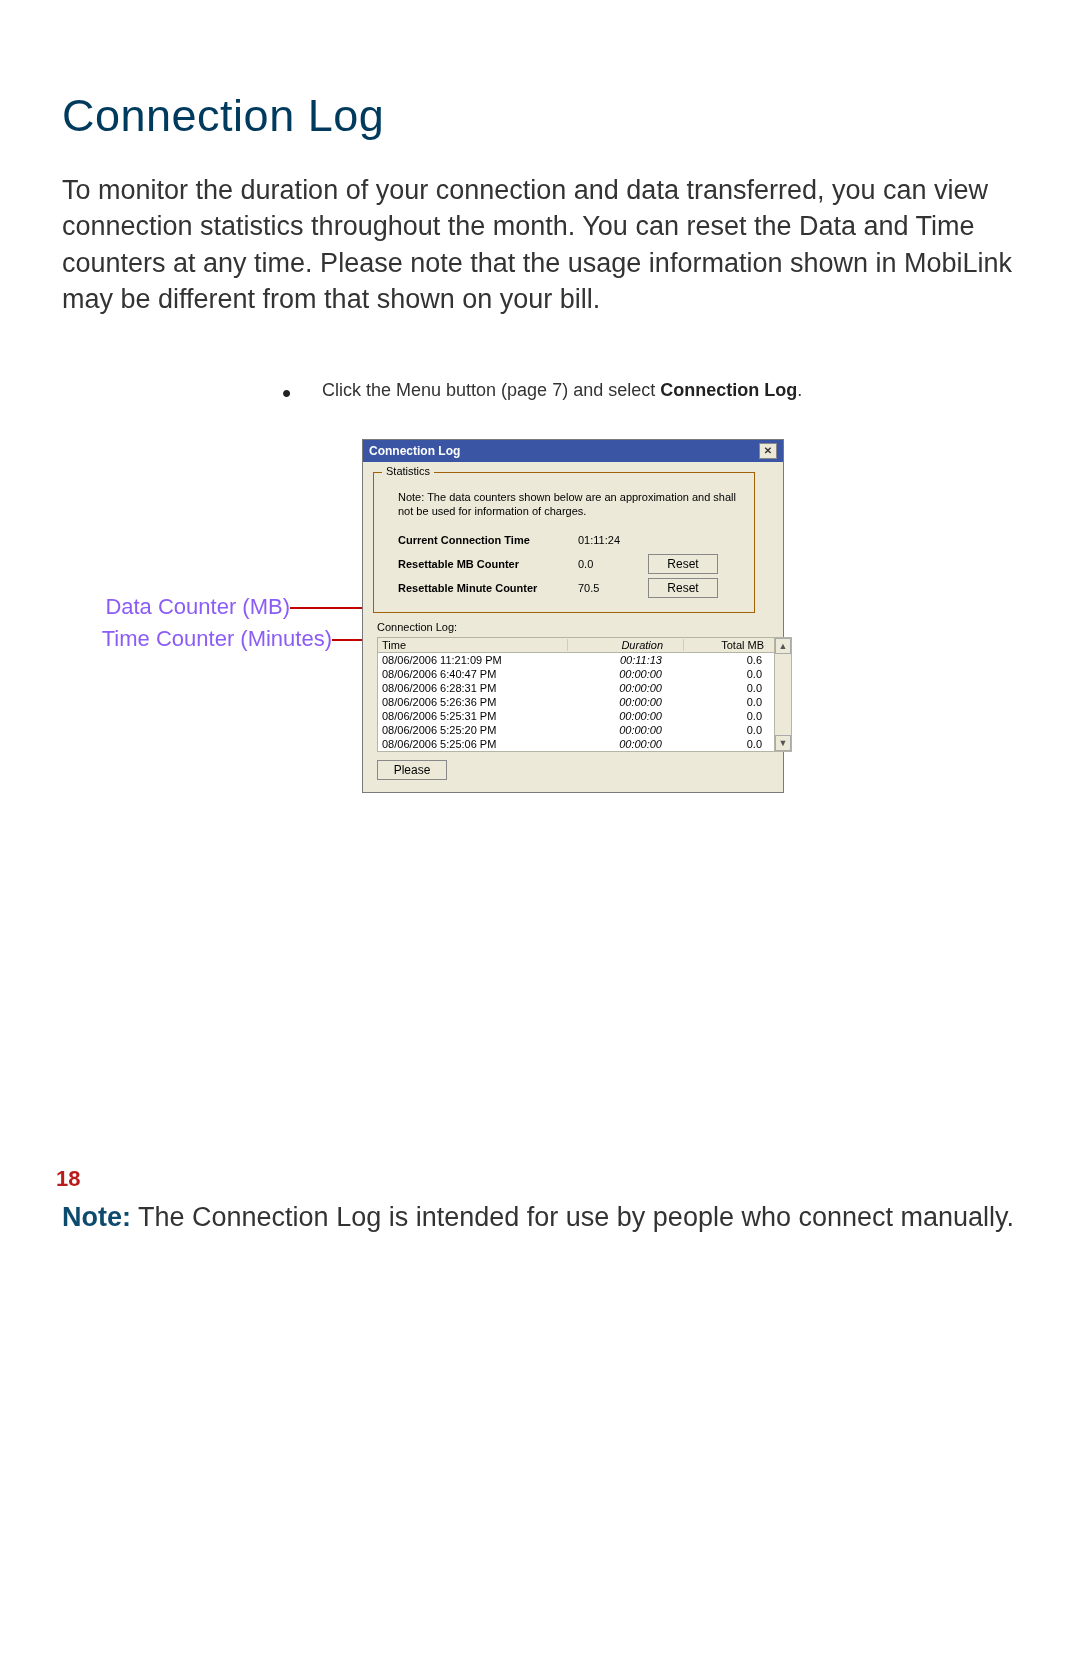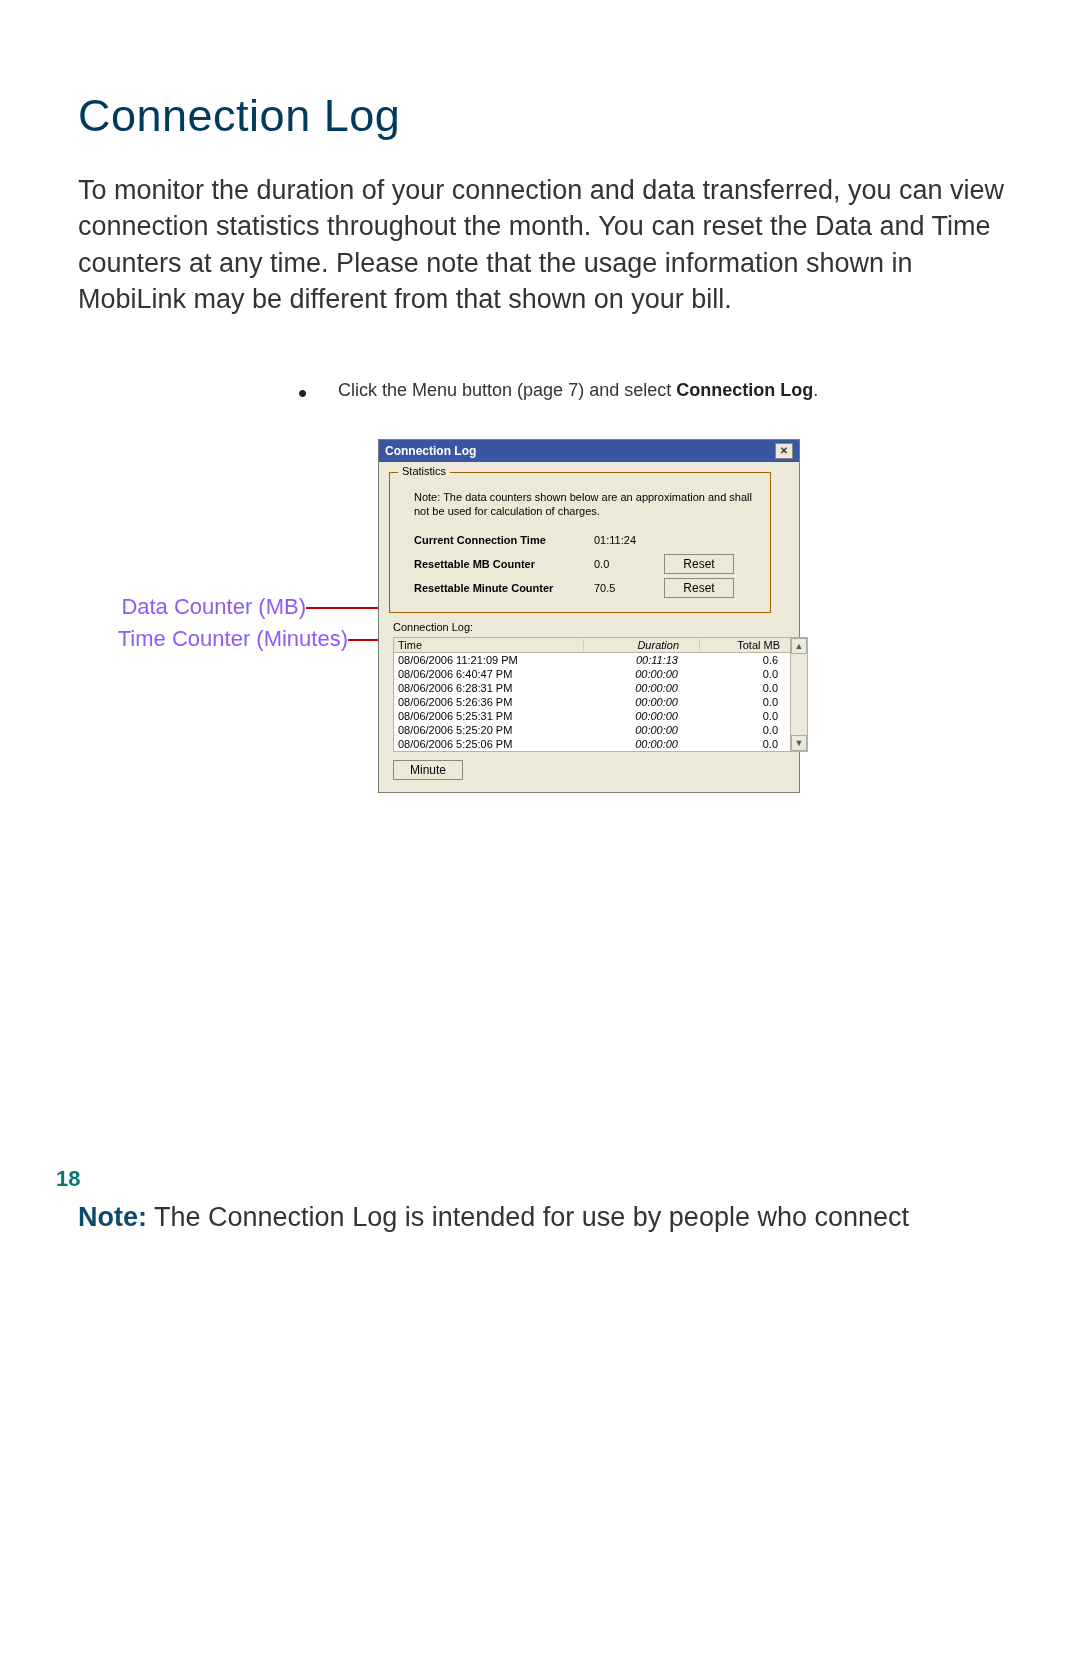--- a/index.html
+++ b/index.html
@@ -8,21 +8,21 @@
     background: #fff;
     font-family: "Segoe UI", "Helvetica Neue", Arial, sans-serif;
     color: #444;
     width: 1080px;
   }
   .page {
     width: 1080px;
     height: 1232px;
     position: relative;
     box-sizing: border-box;
-    padding: 90px 54px 40px 78px;
+    padding: 90px 54px 40px 62px;
   }
   h1 {
     font-size: 45px;
     font-weight: 400;
     color: #003a5d;
     margin: 0 0 30px 0;
     letter-spacing: 0.5px;
   }
   .intro {
     font-size: 27px;
@@ -207,21 +207,21 @@
   .note-para b {
     font-weight: 700;
     color: #0c4a6e;
   }
   .page-num {
     position: absolute;
     bottom: 40px;
     left: 56px;
     font-size: 22px;
     font-weight: 700;
-    color: #0f766e;
+    color: #b91c1c;
   }
 </style>
 </head>
 <body>
 
 <div class="page">
 
   <h1>Connection Log</h1>
 
   <div class="intro">To monitor the duration of your connection and data transferred, you can view connection statistics throughout the month. You can reset the Data and Time counters at any time. Please note that the usage information shown in MobiLink may be different from that shown on your bill.</div>
@@ -244,21 +244,21 @@
     <div class="dialog">
       <div class="titlebar">
         <span>Connection Log</span>
         <div class="close-btn">
           <span>✕</span>
         </div>
       </div>
 
       <div class="groupbox">
         <div class="group-title">Statistics</div>
-        <div class="note-text">Note: The data counters shown below are an approximation and shall not be used for calculation of charges.</div>
+        <div class="note-text">Note: The data counters shown below are an approximation and shall not be used for information of charges.</div>
 
         <div class="stat-row">
           <div class="stat-label">Current Connection Time</div>
           <div class="stat-val">01:11:24</div>
         </div>
         <div class="stat-row">
           <div class="stat-label">Resettable MB Counter</div>
           <div class="stat-val">0.0</div>
           <button class="win-btn">Reset</button>
         </div>
@@ -316,21 +316,21 @@
               </div>
             </div>
         </div>
         <div class="scrollbar">
           <div class="sb-btn">▲</div>
           <div class="sb-btn">▼</div>
         </div>
       </div>
 
       <div class="clear-wrap">
-        <button class="win-btn">Minute</button>
+        <button class="win-btn">Please</button>
       </div>
     </div>
   </div>
 
   <div class="note-para">
     <b>Note:</b><span> The Connection Log is intended for use by people who connect manually. If you are using the Auto-Connect at Startup option (page 15), the log statistics may not be meaningful.</span>
   </div>
 
   <div class="page-num">18</div>
 </div>

